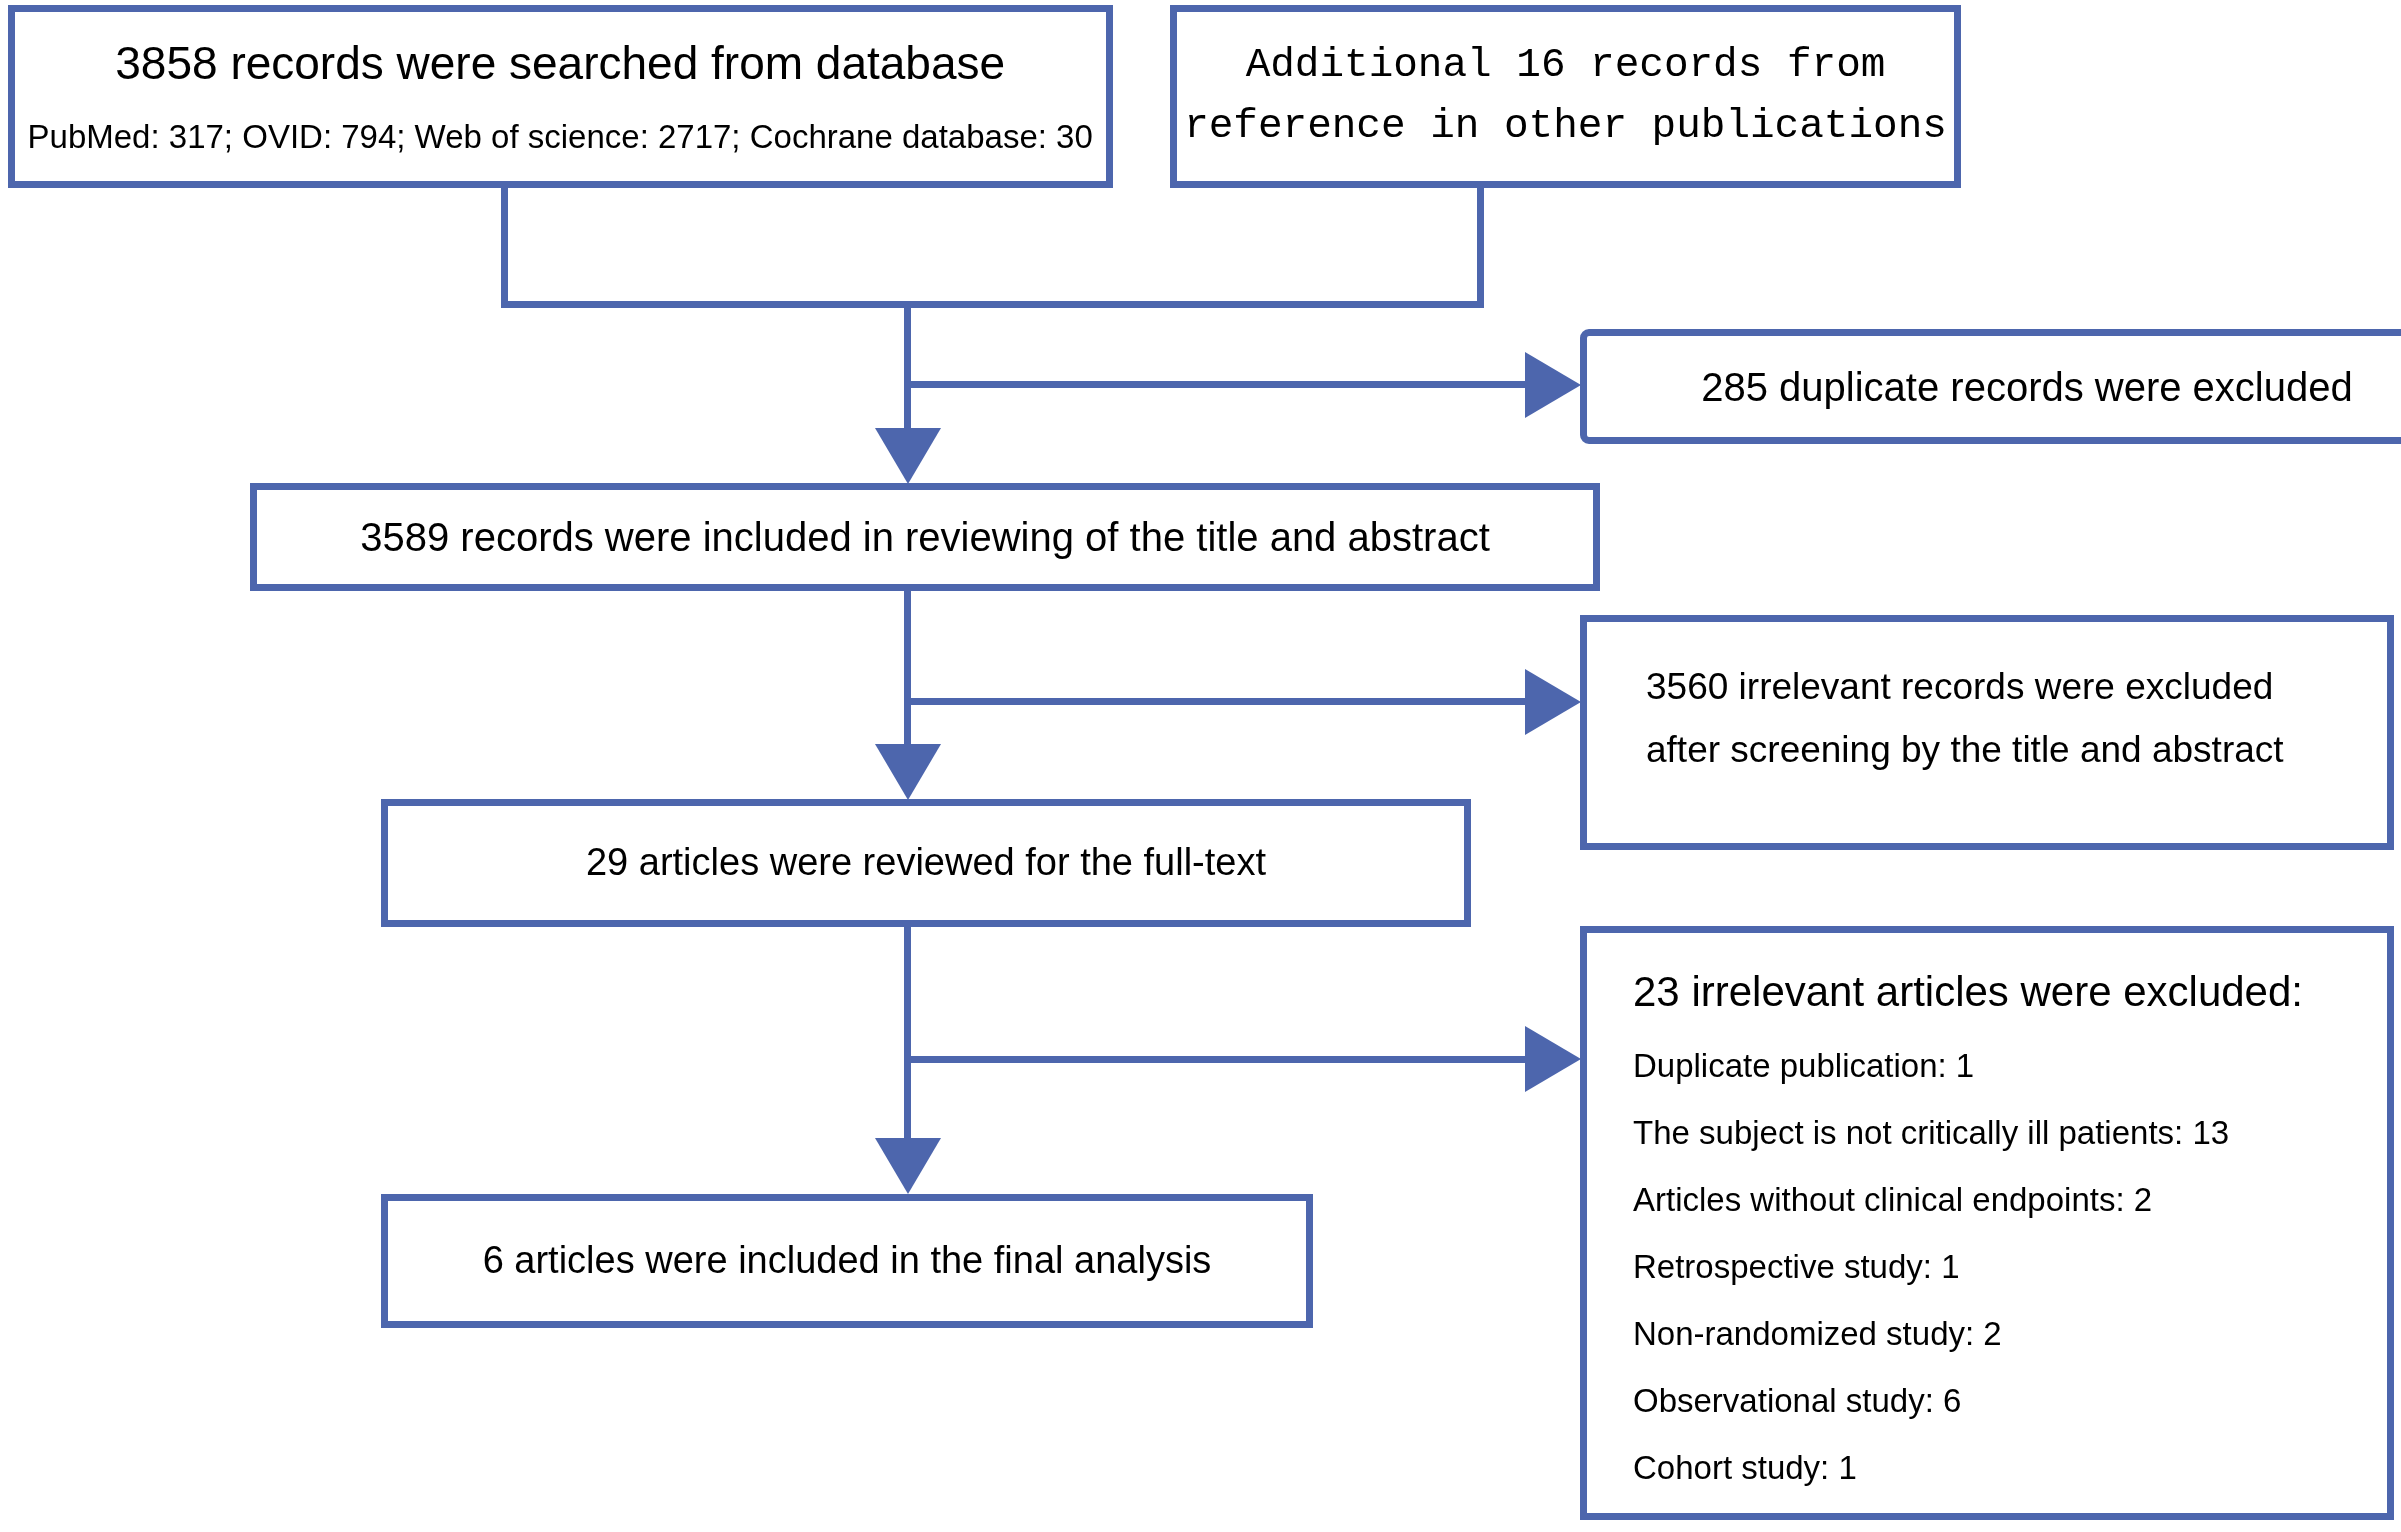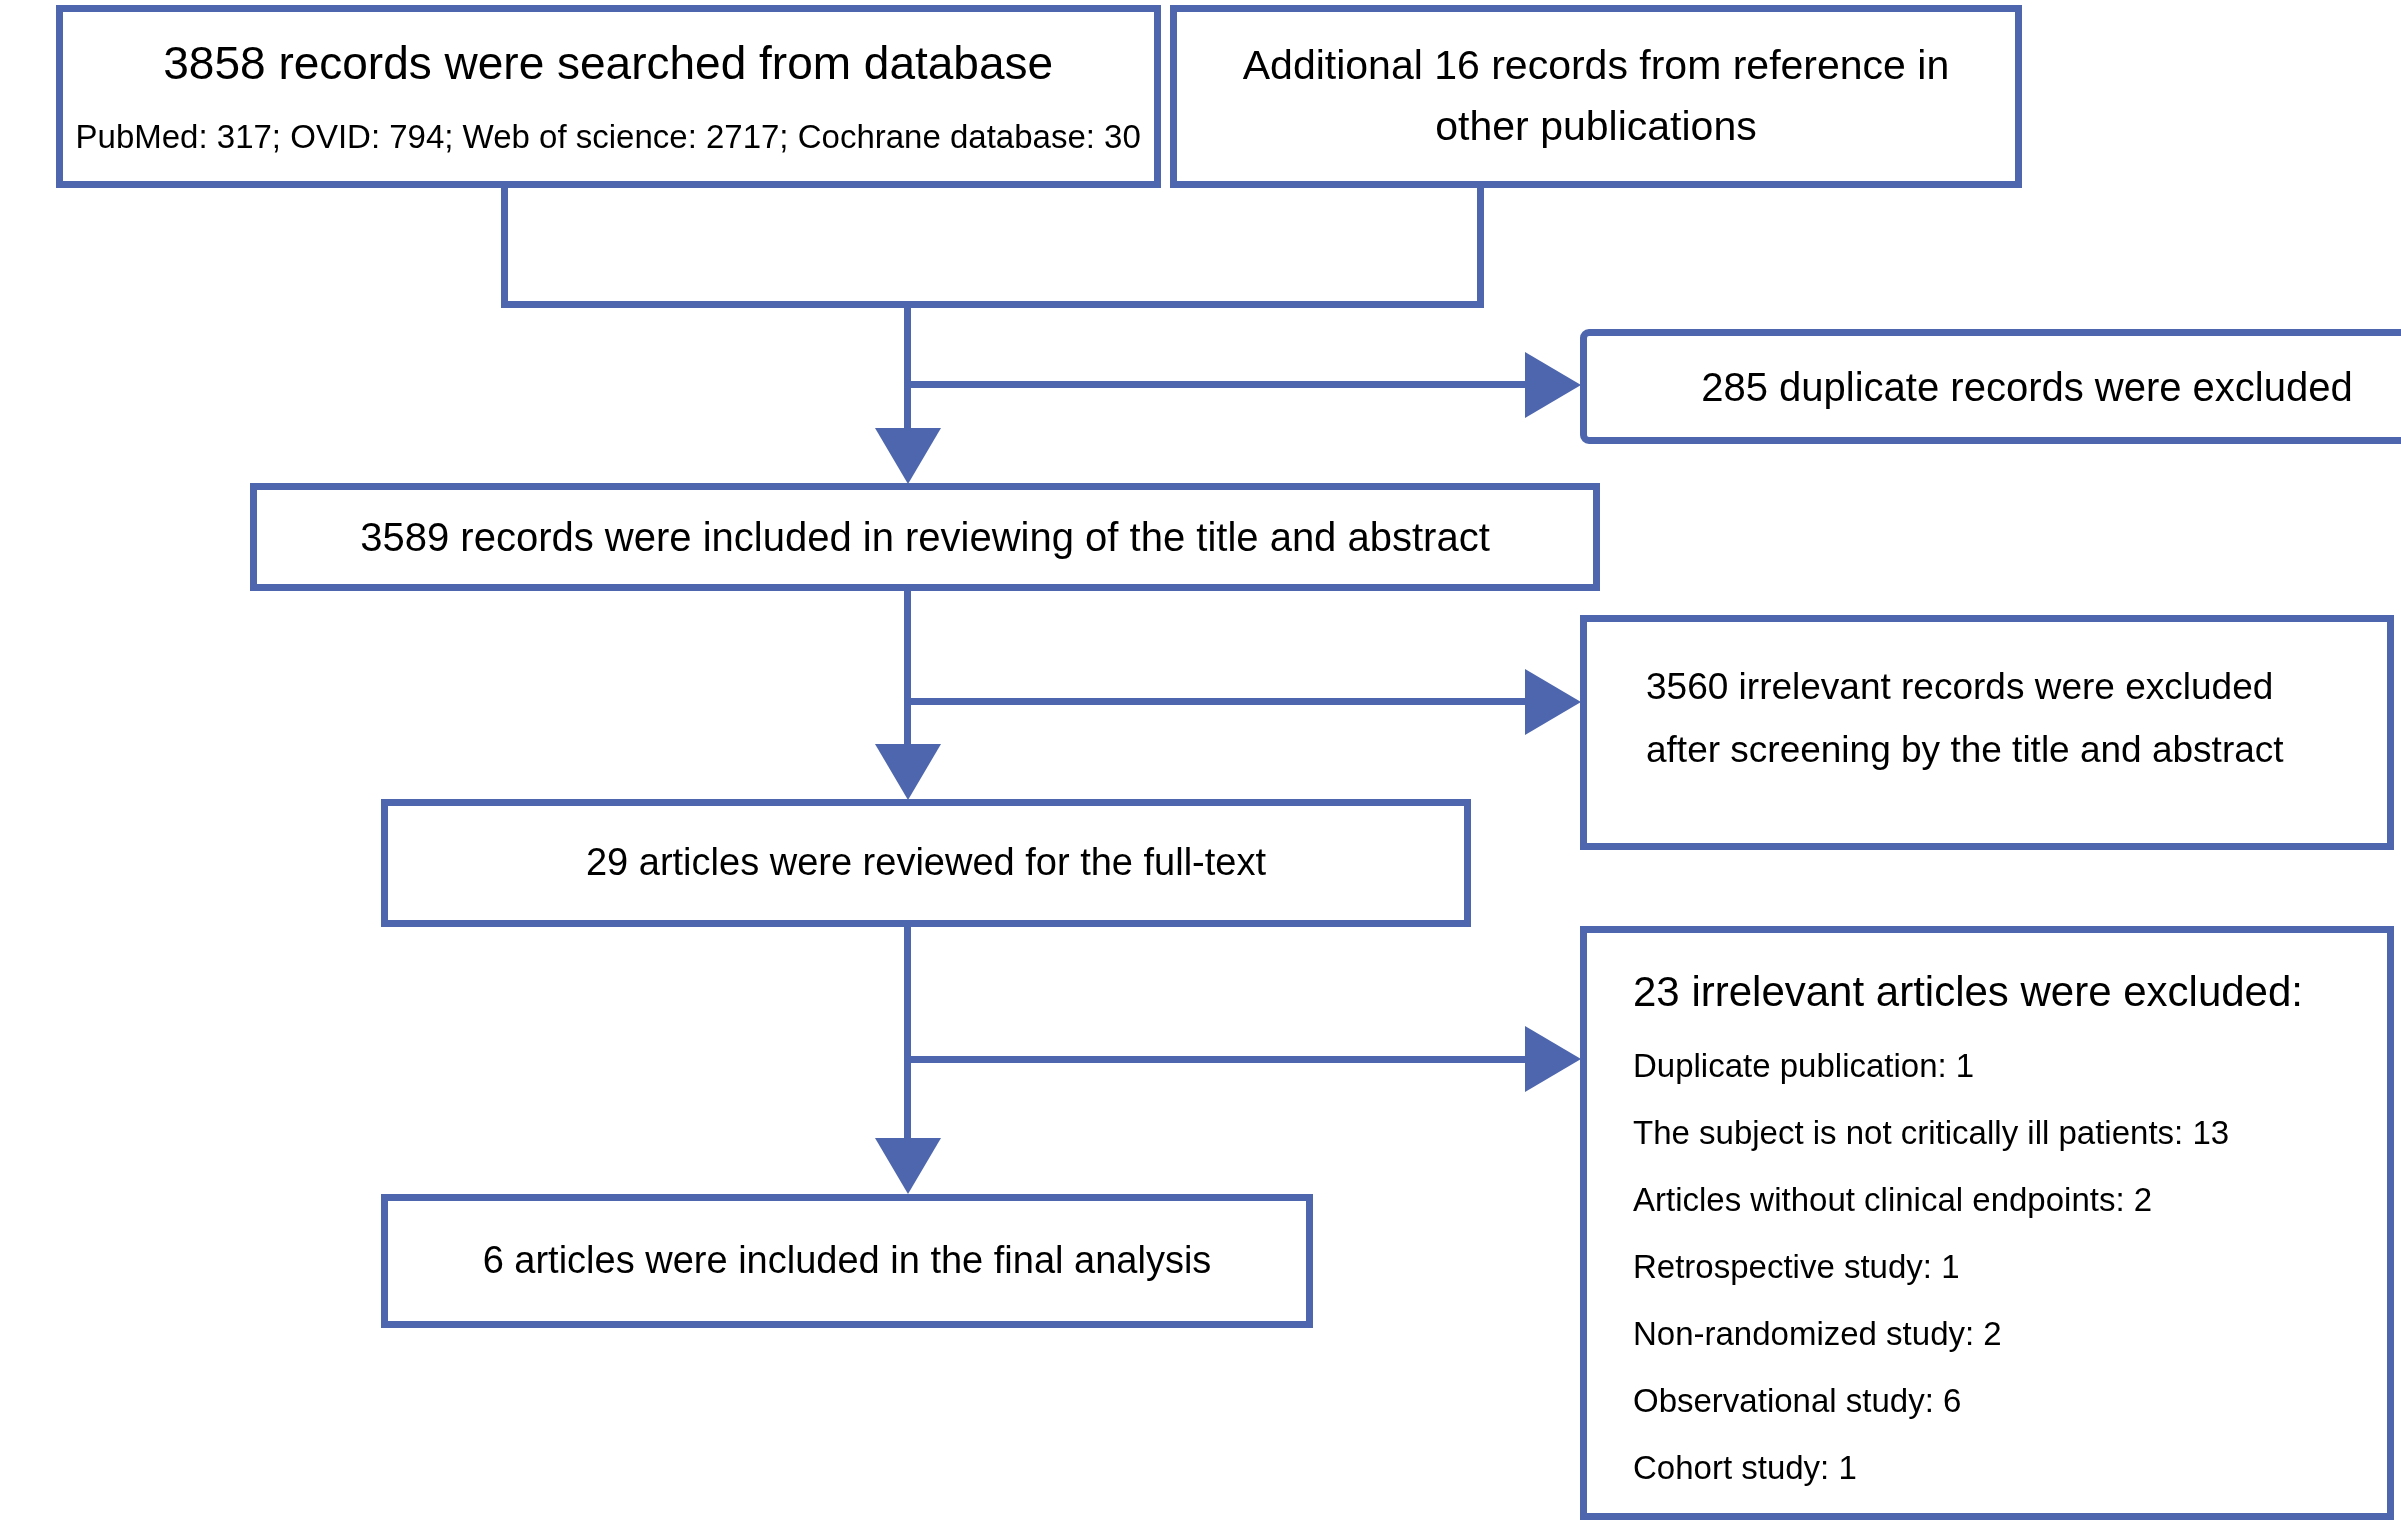--- a/index.html
+++ b/index.html
@@ -60,26 +60,26 @@
   .box-g-inner { padding: 31px 29px 0 46px; }
   .box-g-title { font-size: 42px; line-height: 56px; margin-bottom: 11.5px; }
   .excl-item { font-size: 33px; line-height: 67px; }
   .box-h-text { font-size: 38px; line-height: 1.2; }
 </style>
 </head>
 <body style="color: rgb(0, 0, 0); background: rgb(255, 255, 255);">
 
 <div class="canvas">
 
-  <div class="box center-text" style="left: 7.7px; top: 4.8px; width: 1105px; height: 183px; border-color: rgb(77, 102, 173); margin-left: 48px;">
+  <div class="box center-text" style="left: 7.7px; top: 4.8px; width: 1105px; height: 183px; border-color: rgb(77, 102, 173);">
     <div class="big-label">3858 records were searched from database</div>
     <div class="box-a-subtitle">PubMed: 317; OVID: 794; Web of science: 2717; Cochrane database: 30</div>
   </div>
 
-  <div class="box center-text" style="left: 1170px; top: 4.8px; width: 852px; height: 183px; border-color: rgb(77, 102, 173);">
+  <div class="box center-text" style="left: 1170px; top: 4.8px; width: 791px; height: 183px; border-color: rgb(77, 102, 173); font-family: Liberation Mono, monospace;">
     <div class="box-b-text">Additional 16 records from reference in other publications</div>
   </div>
 
   <div class="line" style="left: 501px; top: 185px; width: 6.7px; height: 122px; background: rgb(77, 102, 173);"></div>
   <div class="line" style="left: 1477px; top: 185px; width: 6.7px; height: 122px; background: rgb(77, 102, 173);"></div>
   <div class="line" style="left: 501px; top: 301px; width: 983px; height: 6.7px; background: rgb(77, 102, 173);"></div>
 
   <div class="line" style="left: 904px; top: 301px; width: 6.7px; height: 134px; background: rgb(77, 102, 173);"></div>
   <div class="arrow-down" style="left: 875px; top: 428px; border-top-color: rgb(77, 102, 173);"></div>
 

